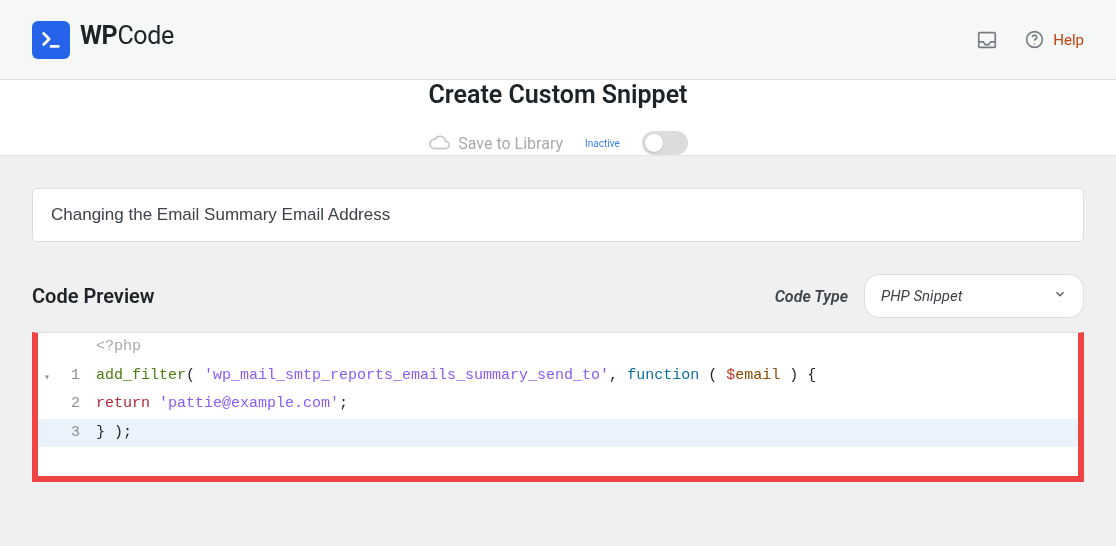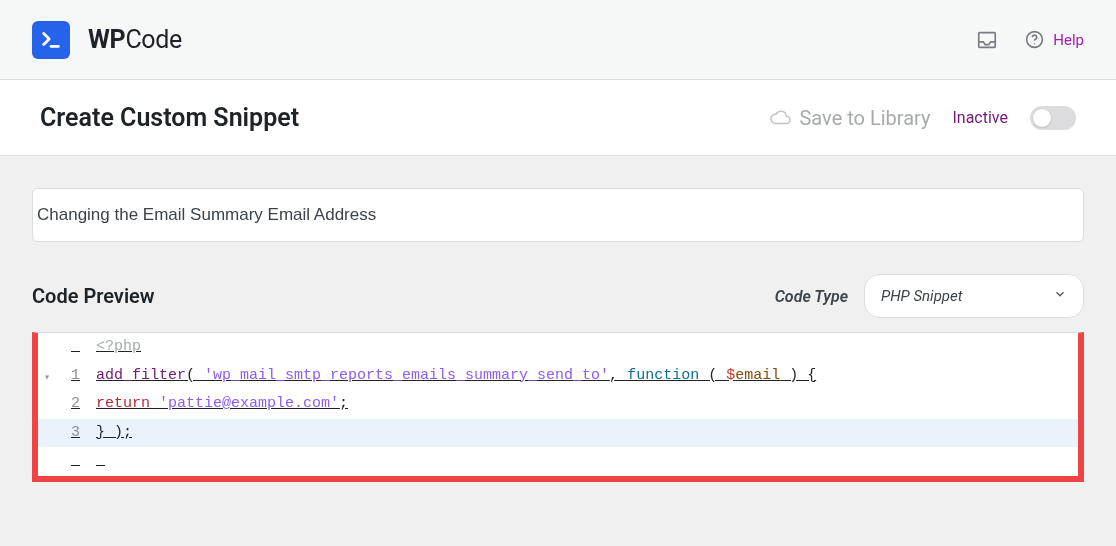--- a/index.html
+++ b/index.html
@@ -17,22 +17,22 @@
     background: #f6f7f7;
     border-bottom: 1px solid #dcdcde;
     height: 80px;
     display: flex;
     align-items: center;
     padding: 0 32px;
     justify-content: space-between;
   }
   .brand {
     display: flex;
-    align-items: center;
-    gap: 18px;
+    align-items: flex-start;
+    gap: 10px;
   }
   .brand-logo {
     width: 38px;
     height: 38px;
     background: #2563eb;
     border-radius: 6px;
     display: flex;
     align-items: center;
     justify-content: center;
   }
@@ -46,63 +46,64 @@
   .brand-text .bold { font-weight: 700; }
   .topbar-right {
     display: flex;
     align-items: center;
     gap: 26px;
   }
   .help-link {
     display: flex;
     align-items: center;
     gap: 8px;
-    color: #a21caf;
+    color: #c2410c;
     font-size: 15px;
     cursor: pointer;
   }
   .inbox-icon, .help-icon {
     color: #787c82;
     display: flex;
     align-items: center;
     cursor: pointer;
   }
 
   
   .subheader {
     background: #fff;
     border-bottom: 1px solid #e2e4e7;
     height: 76px;
     display: flex;
     align-items: center;
     padding: 0 40px;
     justify-content: space-between;
+    flex-direction: column;
   }
   .page-title {
     font-size: 25px;
     font-weight: 600;
     color: #1d2327;
   }
   .subheader-right {
     display: flex;
     align-items: center;
     gap: 22px;
   }
   .save-library {
     display: flex;
     align-items: center;
     gap: 8px;
     color: #a7aaad;
-    font-size: 20px;
+    font-size: 16px;
     cursor: pointer;
   }
   .cloud-icon { color: #c3c4c7; display:flex; }
   .inactive-label {
-    color: #701a75;
-    font-size: 16px;
+    color: #3b82f6;
+    font-size: 10px;
   }
   .toggle {
     width: 46px;
     height: 24px;
     background: #dcdcde;
     border-radius: 12px;
     position: relative;
     cursor: pointer;
   }
   .toggle-knob {
@@ -128,21 +129,21 @@
 
   
   .content {
     padding: 32px;
   }
   .title-input {
     width: 100%;
     background: #fff;
     border: 1px solid #dcdcde;
     border-radius: 5px;
-    padding: 16px 4px;
+    padding: 16px 18px;
     font-size: 17px;
     color: #3c434a;
     outline: none;
   }
 
   .preview-header {
     display: flex;
     justify-content: space-between;
     align-items: center;
     margin-top: 32px;
@@ -180,21 +181,20 @@
   .chevron { color: #50575e; }
 
   
   .editor {
     background: #fff;
     border: 6px solid #ef4444;
     border-top: 1px solid #dcdcde;
     font-family: "SFMono-Regular", Consolas, "Liberation Mono", Menlo, monospace;
     font-size: 15px;
     line-height: 1.9;
-    text-decoration: underline;
   }
   .editor-row {
     display: flex;
     align-items: flex-start;
   }
   .gutter {
     width: 52px;
     text-align: right;
     padding-right: 10px;
     color: #8c8f94;
@@ -211,21 +211,21 @@
   }
   .code-line {
     flex: 1;
     padding-left: 6px;
     white-space: pre;
     color: #1d2327;
   }
   .editor-row.pretag .code-line { color: #a7aaad; }
   .editor-row.pretag .gutter { color: transparent; }
   .editor-row.hl { background: #eaf3fb; }
-  .tok-fn { color: #701a75; margin-top: 40px; }
+  .tok-fn { color: #4d7c0f; margin-top: 40px; }
   .tok-paren { color: #1d2327; }
   .tok-str { color: #8b5cf6; }
   .tok-func { color: #0b6e99; }
   .tok-dollar { color: #c0392b; }
   .tok-varname { color: #8a4a00; }
   .tok-brace { color: #1d2327; }
   .tok-return { color: #b02a37; font-weight: 500; }
   .tok-punct { color: #1d2327; }
 </style>
 </head>

